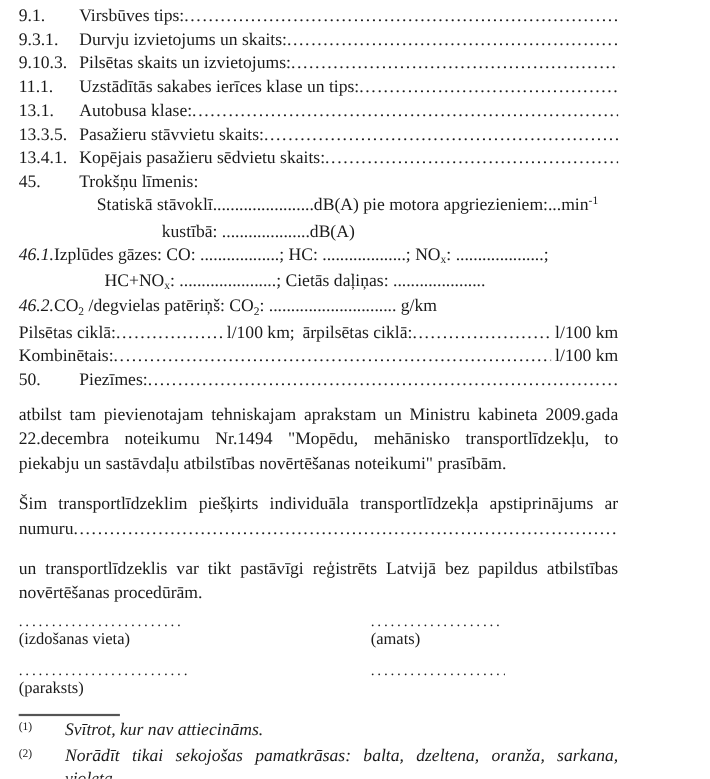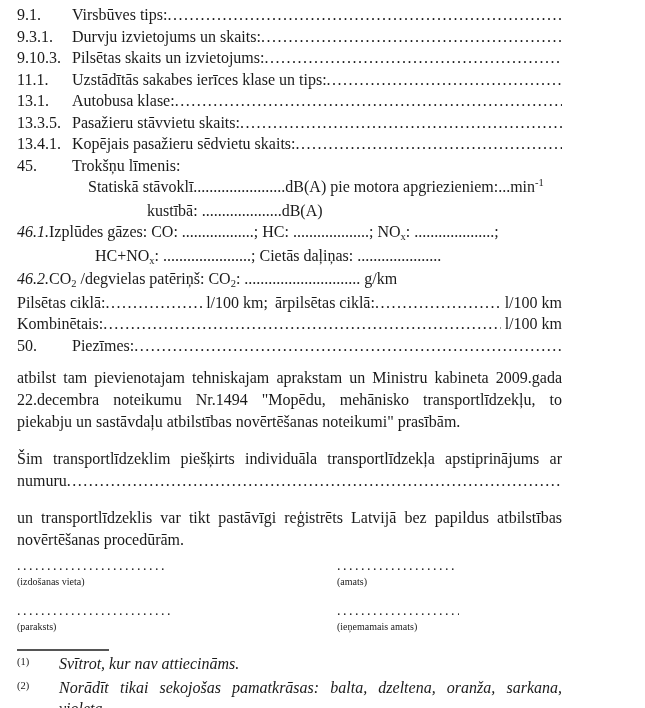--- a/index.html
+++ b/index.html
@@ -34,21 +34,21 @@
   .numuru-line { display:flex; line-height:22px; align-items:baseline; }
 
   
   .sigrow { display:flex; }
   .sigrow1 { margin-top:7px; }
   .sigrow2 { margin-top:14px; }
   .sigcell-left { width:320px; }
   .sigcell-right { flex:1; }
   .sigdots { font-size:14px; letter-spacing:2.5px; overflow:hidden; white-space:nowrap; height:16px; }
   .w148{width:148px;} .w118{width:118px;} .w155{width:155px;} .w122{width:122px;}
-  .siglabel { font-size:10px; line-height:15px; }
+  .siglabel { font-size:15px; line-height:15px; }
 
   
   .fnrule { width:92px; border-top:2px solid #555; margin-top:15px; }
   .fnrow { display:flex; margin-top:2px; }
   .fnmark { flex:0 0 42px; font-size:10.5px; position:relative; top:-2px; line-height:21.5px; }
   .fntext { flex:1 1 0; min-width:0; }
   .fnline { line-height:21.5px;font-style:italic; }
 </style>
 </head>
 <body>
@@ -170,21 +170,20 @@
     </div>
   </div>
 
   <div class="sigrow sigrow2">
     <div class="sigcell-left">
       <div class="sigdots w155">........................................</div>
       <div class="siglabel">(paraksts)</div>
     </div>
     <div class="sigcell-right">
       <div class="sigdots w122">........................................</div>
-      <div class="siglabel">(ieņemamais amats)</div>
     </div>
   </div>
 
   <div class="fnrule"></div>
 
   <div class="fnrow">
     <span class="fnmark">(1)</span>
     <div class="fntext">
       <div class="fnline">Svītrot, kur nav attiecināms.</div>
     </div>

